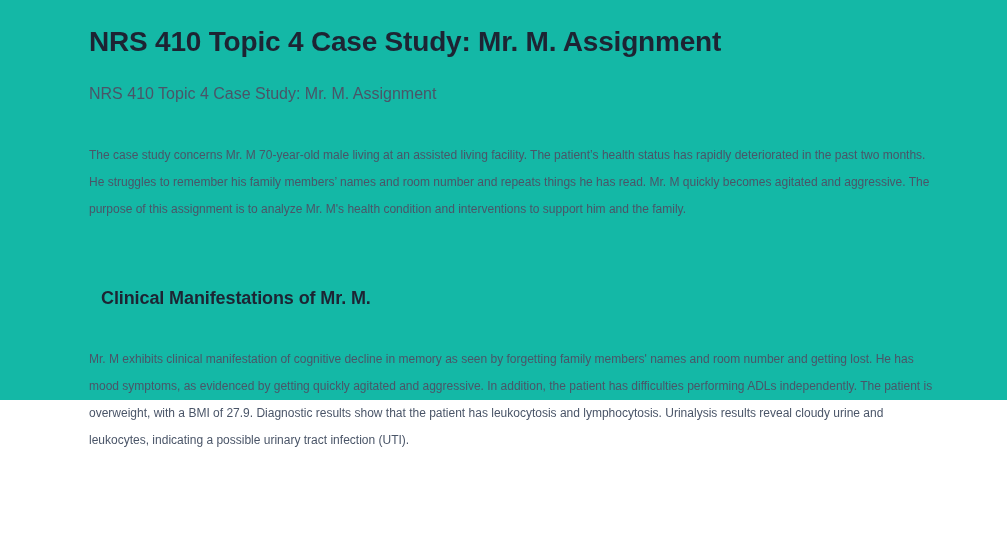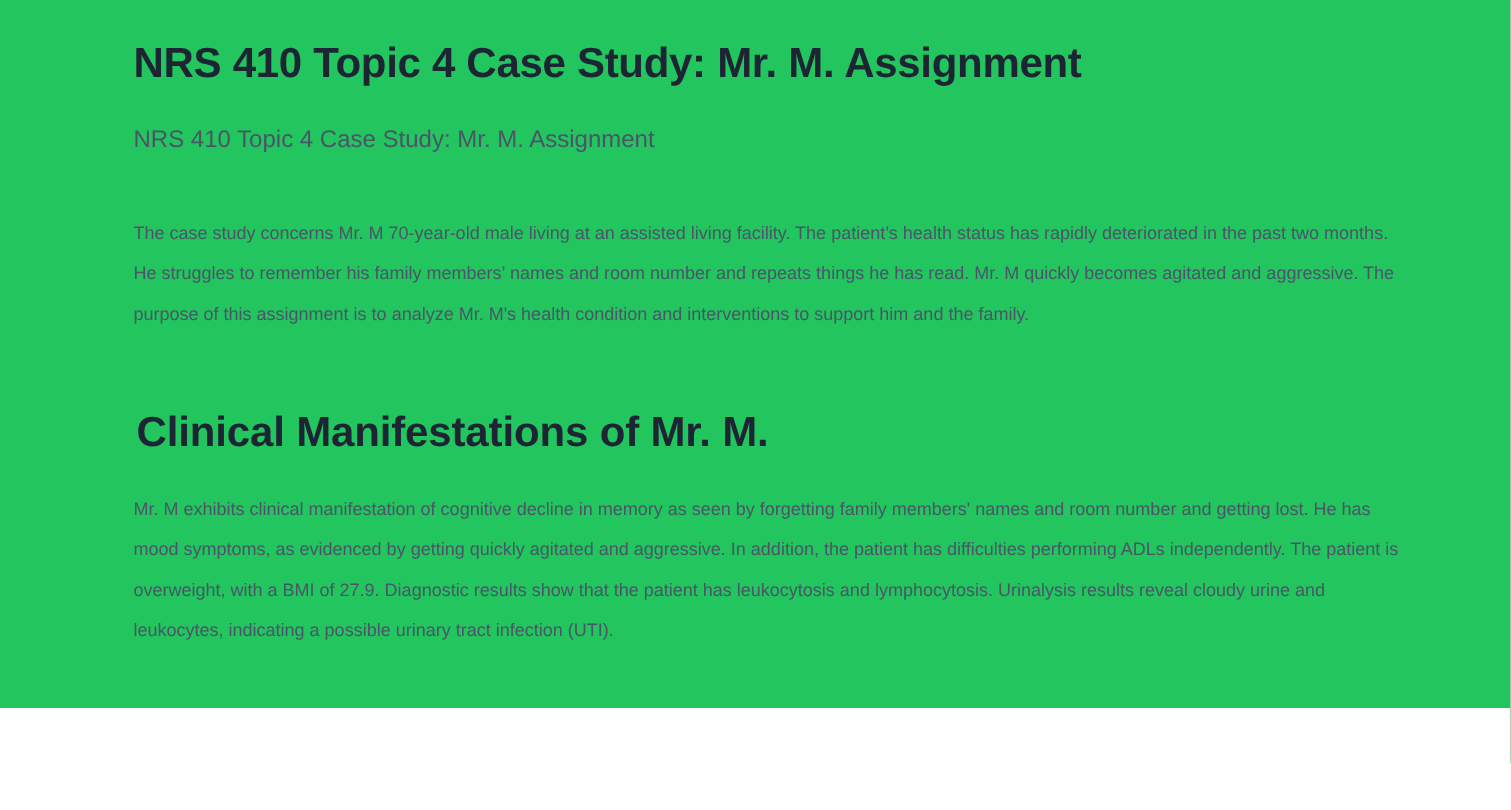--- a/index.html
+++ b/index.html
@@ -10,23 +10,23 @@
     width: 1007px;
     height: 540px;
     background: #ffffff;
     font-family: "Liberation Sans", sans-serif;
     overflow: hidden;
   }
 
   .page {
     box-sizing: border-box;
     width: 1007px;
-    height: 472px;
+    height: 400px;
     padding: 0 67px 0 89px;
-    background: #22c55e;
+    background: #14b8a6;
   }
 
   .doc-title {
     margin: 0;
     padding-top: 24px;
     font-size: 28px;
     font-weight: bold;
     line-height: 36px;
     letter-spacing: -0.2px;
     color: #1d2433;
@@ -46,23 +46,23 @@
     padding-top: 36px;
     font-size: 12px;
     font-weight: normal;
     line-height: 27px;
     color: #4a5568;
     max-width: 855px;
     text-align: left;
   }
 
   .section-heading {
-    margin: 2px;
+    margin: 12px;
     padding-top: 47px;
-    font-size: 28px;
+    font-size: 18px;
     font-weight: bold;
     line-height: 32px;
     letter-spacing: -0.1px;
     color: #1d2433;
   }
 
   .section-heading + .body-paragraph {
     padding-top: 20px;
   }
 </style>

